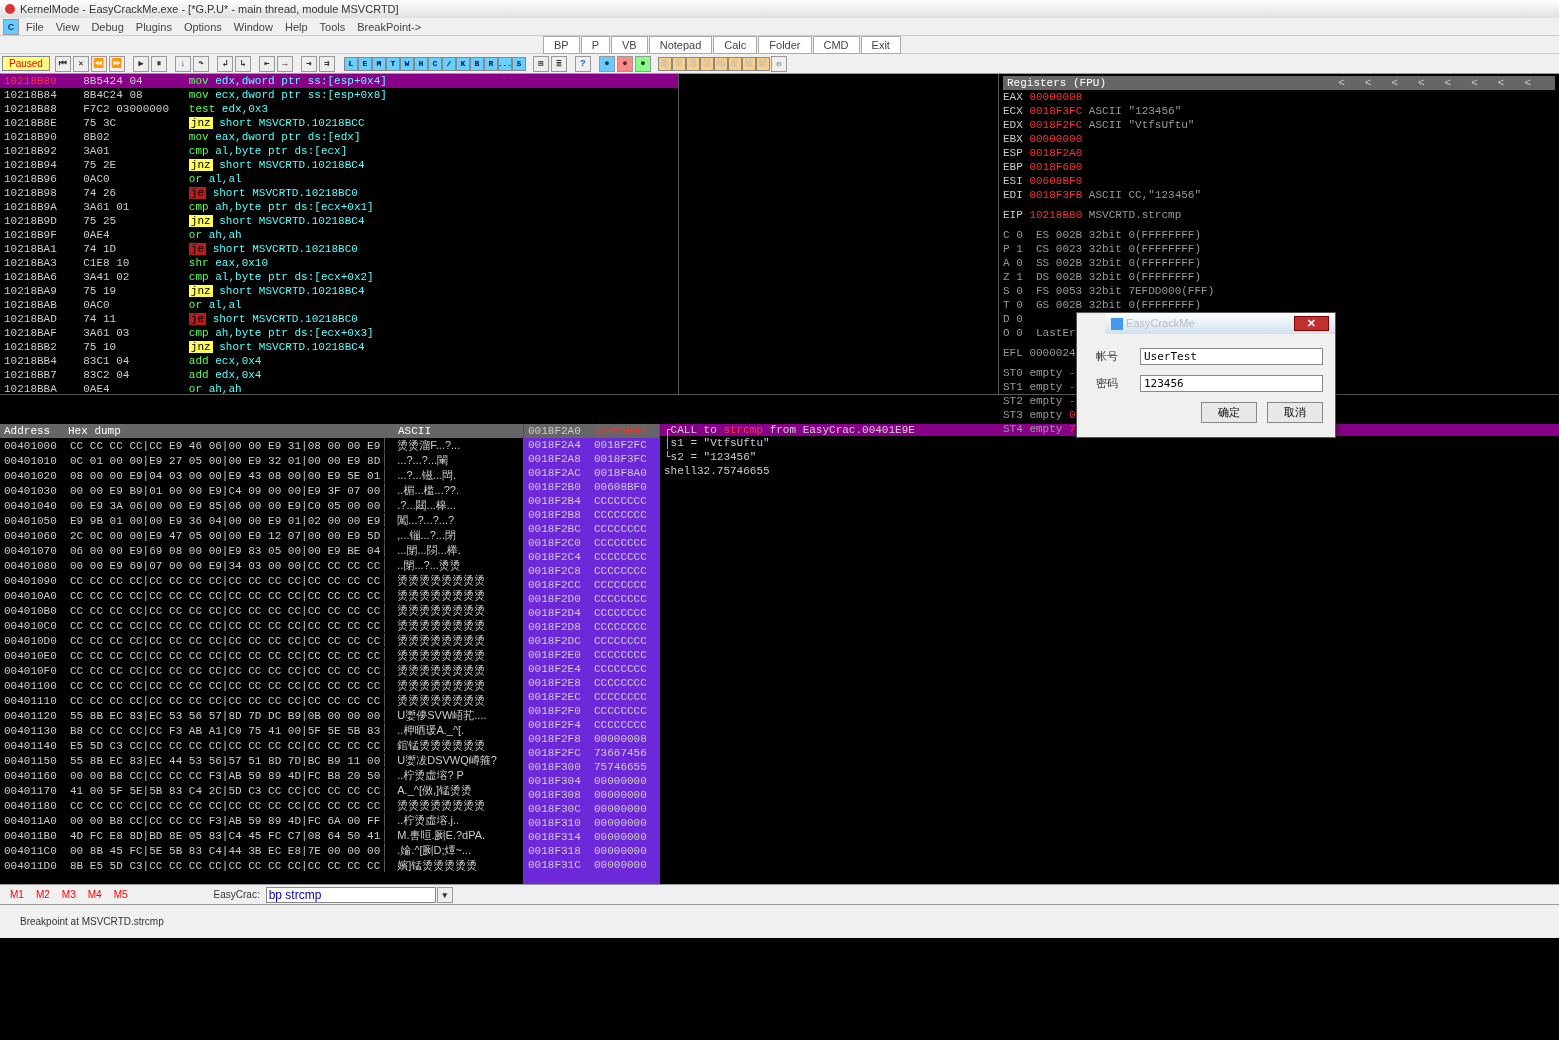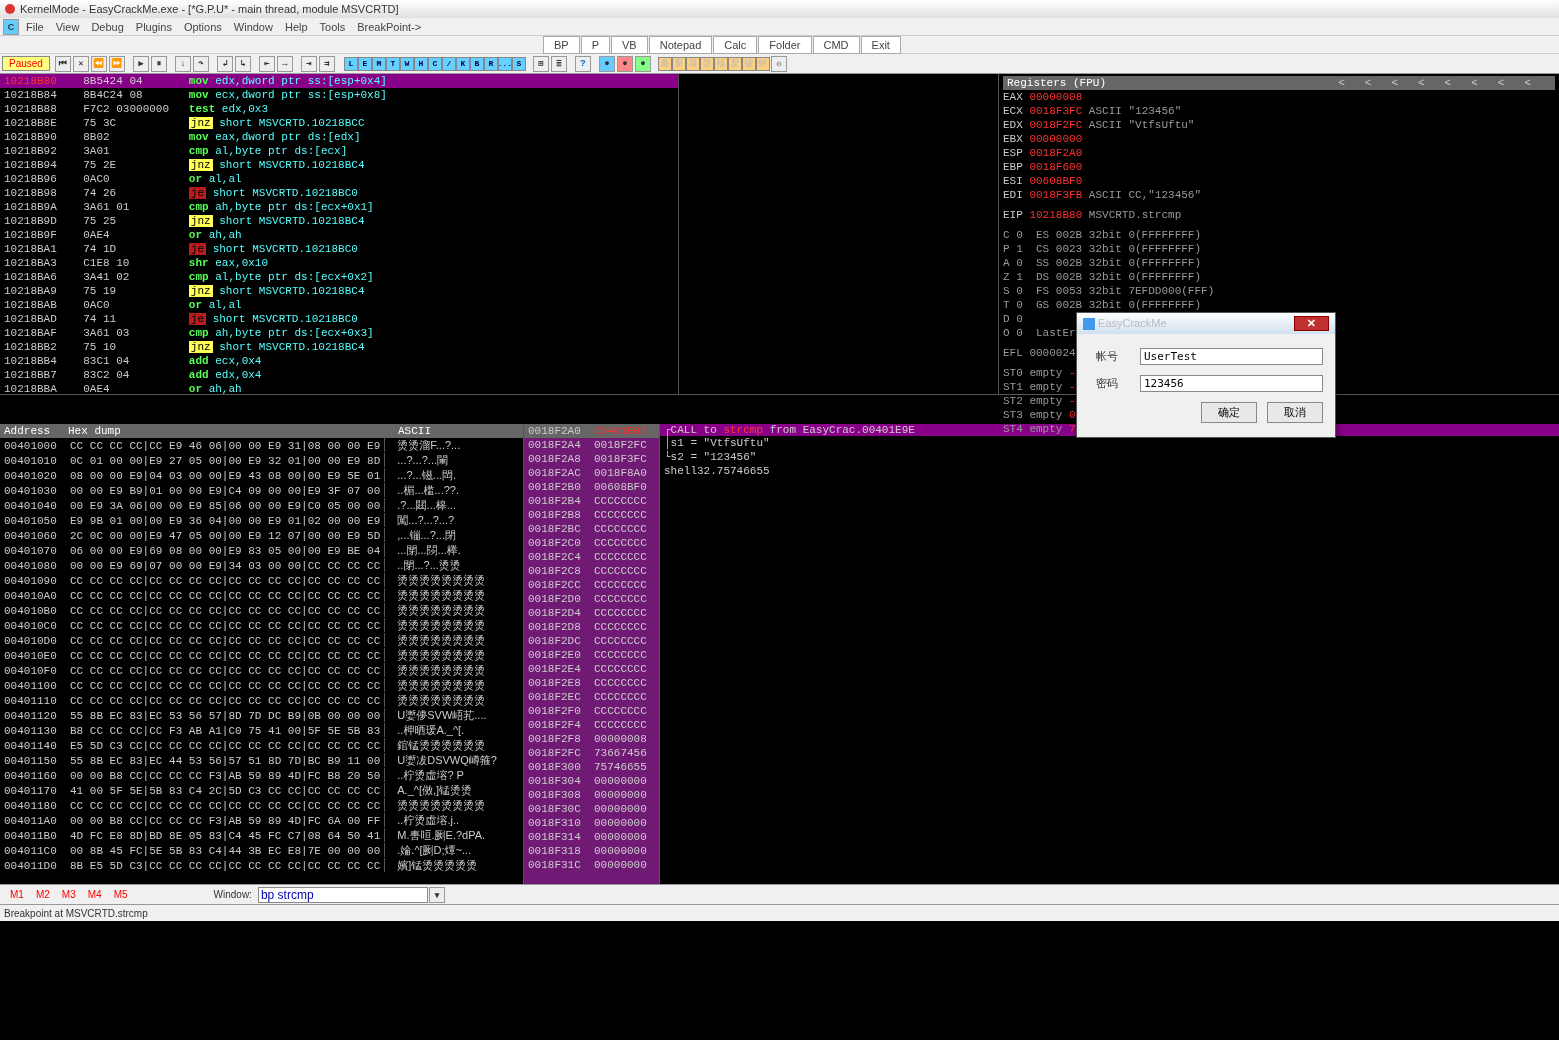--- a/index.html
+++ b/index.html
@@ -14,55 +14,55 @@
 .paused { background:#ffff80; color:red; border:1px solid #888; padding:1px 6px; font-family:Tahoma,sans-serif; font-size:10px; margin-right:4px; }
 .tbtn { width:16px; height:16px; border:1px solid #999; background:#eee; margin:0 1px; display:inline-flex; align-items:center; justify-content:center; font-size:9px; color:#333; font-weight:bold; }
 .lembtn { width:14px; height:14px; background:#66d0ff; border:1px solid #888; margin:0; display:inline-flex; align-items:center; justify-content:center; font-size:8px; font-weight:bold; color:#004; }
 .main { display:flex; height:320px; }
 .cpu { background:#000; flex:1; overflow:hidden; border-right:1px solid #555; }
 .cpu-line { white-space:pre; line-height:14px; padding:0 4px; }
 .highlight { background:#880088; color:#ffff00; }
 .addr-red { color:#ff3030; }
 .addr-w { color:#ccc; }
 .bytes { color:#ccc; }
-.mnem-green { color:#55ff55;font-weight:bold; }
+.mnem-green { color:#55ff55; }
 .mnem-jnz { background:#ffff55; color:#000; padding:0 2px; }
 .mnem-je { background:#b91c1c; color:#000; padding:0 2px; }
 .op-teal { color:#55ffff; }
 .jump-panel { width:320px; background:#000; border-right:1px solid #555; }
 .regs { width:560px; background:#000; padding:2px 4px; position:relative; }
 .regs-title { background:#666; color:#fff; padding:1px 4px; display:flex; justify-content:space-between; }
 .regs-arrows { color:#ccc; letter-spacing:20px; }
 .reg-line { white-space:pre; line-height:14px; }
 .reg-name { color:#ccc; }
 .reg-red { color:#ff3030; }
 .reg-gray { color:#999; }
 .info-pane { background:#000; color:#ccc; padding:2px 6px; border-top:1px solid #555; height:30px; white-space:pre; line-height:14px; }
 .bottom-panes { display:flex; height:460px; }
 .dump { background:#000; flex:0 0 524px; border-right:1px solid #555; overflow:hidden; }
 .dump-hdr { background:#666; color:#fff; display:flex; padding:1px 4px; }
 .dump-body { padding:0 4px; }
 .dump-line { white-space:pre; line-height:14px; color:#ccc; }
 .ascii-sep { display:inline-block; border-left:1px solid #555; padding-left:12px; margin-left:4px; }
-.stack { background:#701a75; flex:0 0 136px; border-right:1px solid #555; overflow:hidden; }
+.stack { background:#6d28d9; flex:0 0 136px; border-right:1px solid #555; overflow:hidden; }
 .stack-line { white-space:pre; line-height:14px; padding:0 4px; }
 .stack-hl { background:#666; }
 .stack-addr { color:#ccc; }
 .stack-val { color:#ccc; }
 .stack-red { color:#ff3030; }
 .callpane { background:#000; flex:1; overflow:hidden; }
 .callhdr { background:#880088; color:#ccc; padding:0 4px; white-space:pre; }
 .call-strcmp { color:#ff3838; }
 .call-line { white-space:pre; line-height:14px; padding:0 4px; color:#ccc; }
-.statusbar { background:#f0f0f0; height:17px; display:flex; align-items:center; padding:0 4px; font-family:Tahoma,sans-serif; font-size:10px; color:#333; border-top:1px solid #999; }
+.statusbar { background:#f0f0f0; height:34px; display:flex; align-items:center; padding:0 20px; font-family:Tahoma,sans-serif; font-size:10px; color:#333; border-top:1px solid #999; }
 .cmdbar { background:#f0f0f0; height:20px; display:flex; align-items:center; padding:0 4px; font-family:Tahoma,sans-serif; font-size:10px; color:#333; border-top:1px solid #999; }
 .marklabel { color:red; padding:0 6px; }
 .cmdinput { background:#fff; border:1px solid #888; width:170px; height:16px; padding:0 2px; color:#00a; font-size:12px; }
 .dialog { position:absolute; top:312px; left:1076px; width:260px; background:#f0f0f0; border:1px solid #555; box-shadow:2px 2px 8px rgba(0,0,0,.4); font-family:Tahoma,sans-serif; }
-.dlg-title { background:linear-gradient(#fff,#d0e0f0); padding:3px 6px; display:flex; justify-content:space-between; align-items:center; font-size:11px; }
+.dlg-title { background:linear-gradient(#fff,#d0e0f0); padding:3px 6px; display:flex; justify-content:space-between; align-items:center; font-size:11px;margin-left:28px; }
 .dlg-close { background:#c03030; color:#fff; padding:0 12px; border:1px solid #800; font-weight:bold; }
 .dlg-body { padding:14px 12px; }
 .dlg-row { display:flex; align-items:center; margin-bottom:10px; }
 .dlg-row label { width:44px; font-size:11px; color:#333;margin-left:7px; }
 .dlg-row input { flex:1; border:1px solid #888; padding:1px 3px; font-family:'Lucida Console',monospace; font-size:11px; }
 .dlg-btns { display:flex; justify-content:flex-end; gap:10px; }
 .dlg-btn { border:1px solid #888; background:#e8e8e8; padding:2px 16px; font-size:11px; }
 .cn { font-family:'SimSun','MS Gothic',sans-serif; }
 .chinbtn { width:14px; height:14px; background:#ffd080; border:1px solid #888; margin:0; font-size:9px; font-family:'SimSun',sans-serif; display:inline-flex; align-items:center; justify-content:center; }
 </style>
@@ -320,21 +320,21 @@
         <div class="call-line"></div>
         <div class="call-line"></div>
         <div class="call-line"></div>
       </div>
   </div>
 </div>
 
 <div class="cmdbar">
   <span id="marks-container"><span class="marklabel">M1</span><span class="marklabel">M2</span><span class="marklabel">M3</span><span class="marklabel">M4</span><span class="marklabel">M5</span></span>
   <span style="width:80px"></span>
-  <span>Window:</span>
+  <span>EasyCrac:</span>
   <span style="width:6px"></span>
   <input class="cmdinput" value="bp strcmp" style="">
   <span class="tbtn">▾</span>
 </div>
 
 <div class="statusbar">
   <span>Breakpoint at MSVCRTD.strcmp</span>
 </div>
 
 <div class="dialog">

